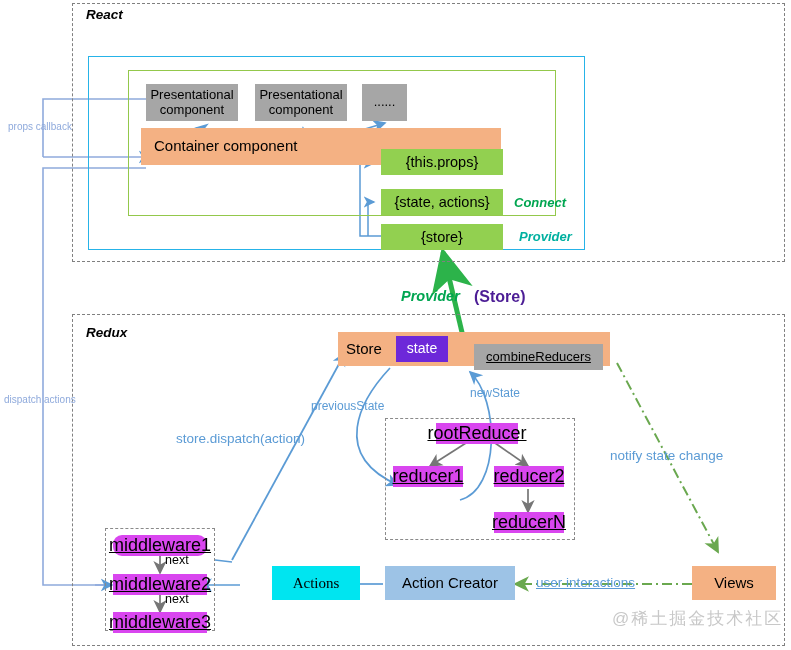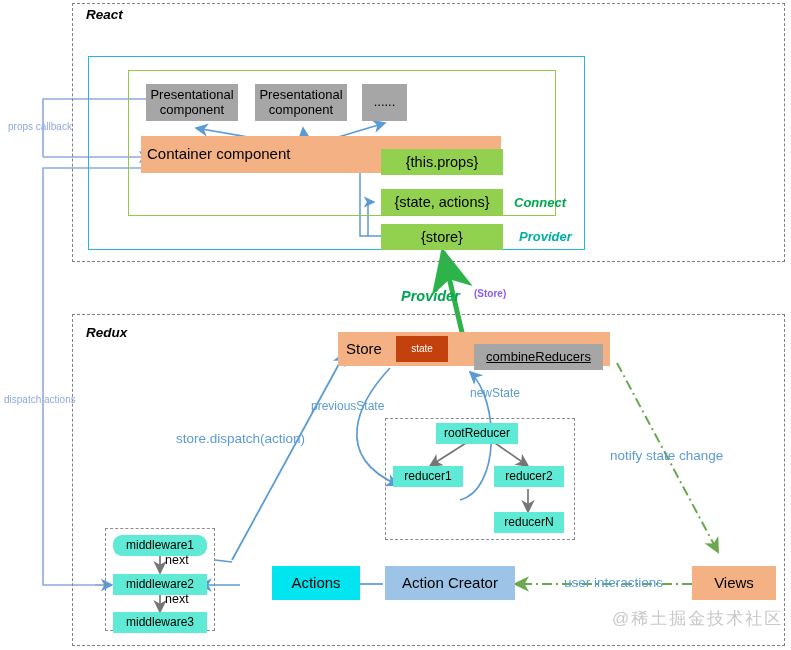--- a/index.html
+++ b/index.html
@@ -12,32 +12,32 @@
 
   .cyanbox{position:absolute;border:1.8px solid #26B3E8;box-sizing:border-box;}
   .greenbox{position:absolute;border:1.5px solid #93C84B;box-sizing:border-box;}
   .dashsub{position:absolute;border:1.5px dashed #8a8a8a;box-sizing:border-box;}
 
   .node{position:absolute;display:flex;align-items:center;justify-content:center;
         box-sizing:border-box;text-align:center;line-height:1.12;color:#000;}
   .grey{background:#A6A6A6;font-size:13px;}
   .orange{background:#F4B183;font-size:15px;}
   .green{background:#92D050;font-size:14.5px;}
-  .blue{background:#c2410c;color:#fff;font-size:10px;}
+  .blue{background:#6d28d9;color:#fff;font-size:14px;}
   .cyan{background:#00E5F0;font-size:15px;}
   .lightblue{background:#9DC3E6;font-size:15px;}
-  .greyS{background:#5eead4;font-size:12px;}
+  .greyS{background:#d946ef;font-size:18px;text-decoration:underline;}
 
   .lbl{position:absolute;font-size:12px;color:#5B9BD5;white-space:nowrap;}
   .lbl-dark{position:absolute;font-size:13.5px;color:#5B9BD5;white-space:nowrap;}
   .lbl-sm{position:absolute;font-size:10px;color:#8FAADC;white-space:nowrap;}
   .lbl-blk{position:absolute;font-size:12.5px;color:#000;white-space:nowrap;}
   .tag-green{position:absolute;font-style:italic;font-weight:bold;font-size:13px;color:#00A550;white-space:nowrap;}
   .tag-teal{position:absolute;font-style:italic;font-weight:bold;font-size:13px;color:#00B0A0;white-space:nowrap;}
-  .tag-blue{position:absolute;font-weight:bold;font-size:10px;color:#8b5cf6;white-space:nowrap;}
+  .tag-blue{position:absolute;font-weight:bold;font-size:16px;color:#4c1d95;white-space:nowrap;}
   .watermark{position:absolute;font-size:17px;color:#C8C8C8;letter-spacing:2px;white-space:nowrap;}
 </style>
 </head>
 <body>
 
 <div id="stage">
 
   <svg id="wires" viewBox="0 0 791 650">
     <defs>
       <marker id="arrB" markerWidth="9" markerHeight="9" refX="7" refY="4.5" orient="auto">
@@ -106,21 +106,21 @@
   <div class="dbox" style="left:72px;top:3px;width:713px;height:259px;"></div>
   <div class="dbox-label" style="left:86px;top:7px;">React</div>
 
   <div class="cyanbox" style="left:88px;top:56px;width:497px;height:194px;"></div>
   <div class="greenbox" style="left:128px;top:70px;width:428px;height:146px;"></div>
 
   <div class="node grey" style="left:146px;top:84px;width:92px;height:37px;">Presentational component</div>
   <div class="node grey" style="left:255px;top:84px;width:92px;height:37px;">Presentational component</div>
   <div class="node grey" style="left:362px;top:84px;width:45px;height:37px;">......</div>
 
-  <div class="node orange" style="left:141px;top:136px;width:360px;height:37px;justify-content:flex-start;padding-left:6px;">Container component</div>
+  <div class="node orange" style="left:141px;top:128px;width:360px;height:37px;justify-content:flex-start;padding-left:13px;">Container component</div>
 
   <div class="node green" style="left:381px;top:149px;width:122px;height:26px;">{this.props}</div>
   <div class="node green" style="left:381px;top:189px;width:122px;height:26px;">{state, actions}</div>
   <div class="node green" style="left:381px;top:224px;width:122px;height:26px;">{store}</div>
 
   <div class="tag-green" style="left:514px;top:195px;">Connect</div>
   <div class="tag-teal" style="left:519px;top:229px;">Provider</div>
 
   <div class="lbl-sm" style="left:8px;top:121px;">props callback</div>
 
@@ -134,33 +134,33 @@
     <span>Store</span>
   </div>
   <div class="node blue" style="left:396px;top:336px;width:52px;height:26px;">state</div>
   <div class="node grey" style="left:474px;top:344px;width:129px;height:26px;text-decoration:underline;">combineReducers</div>
 
   <div class="lbl" style="left:311px;top:399px;">previousState</div>
   <div class="lbl" style="left:461px;top:386px;padding-left:9px;">newState</div>
   <div class="lbl-dark" style="left:176px;top:431px;text-align:right;">store.dispatch(action)</div>
   <div class="lbl-sm" style="left:4px;top:394px;">dispatch actions</div>
   <div class="lbl-dark" style="left:610px;top:448px;">notify state change</div>
-  <div class="lbl-dark" style="left:564px;top:575px;">user interactions</div>
+  <div class="lbl-dark" style="left:536px;top:575px;text-decoration:underline;">user interactions</div>
 
   <div class="dashsub" style="left:385px;top:418px;width:190px;height:122px;"></div>
   <div class="node greyS" style="left:436px;top:423px;width:82px;height:21px;">rootReducer</div>
   <div class="node greyS" style="left:393px;top:466px;width:70px;height:21px;">reducer1</div>
   <div class="node greyS" style="left:494px;top:466px;width:70px;height:21px;">reducer2</div>
   <div class="node greyS" style="left:494px;top:512px;width:70px;height:21px;">reducerN</div>
 
   <div class="dashsub" style="left:105px;top:528px;width:110px;height:103px;"></div>
   <div class="node greyS" style="left:113px;top:535px;width:94px;height:21px;border-radius:9px;">middleware1</div>
   <div class="node greyS" style="left:113px;top:574px;width:94px;height:21px;">middleware2</div>
   <div class="node greyS" style="left:113px;top:612px;width:94px;height:21px;">middleware3</div>
   <div class="lbl-blk" style="left:165px;top:553px;">next</div>
   <div class="lbl-blk" style="left:165px;top:592px;">next</div>
 
-  <div class="node cyan" style="left:272px;top:566px;width:88px;height:34px;">Actions</div>
+  <div class="node cyan" style="left:272px;top:566px;width:88px;height:34px;font-family:Liberation Serif, serif;">Actions</div>
   <div class="node lightblue" style="left:385px;top:566px;width:130px;height:34px;">Action Creator</div>
   <div class="node orange" style="left:692px;top:566px;width:84px;height:34px;">Views</div>
 
   <div class="watermark" style="left:612px;top:607px;">@稀土掘金技术社区</div>
 </div>
 
 </body></html>

